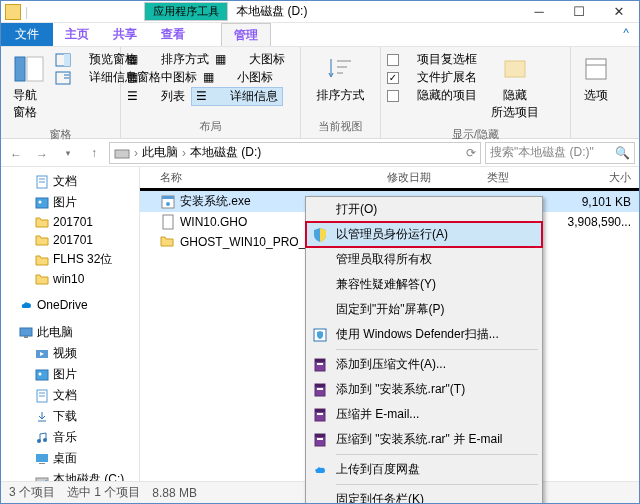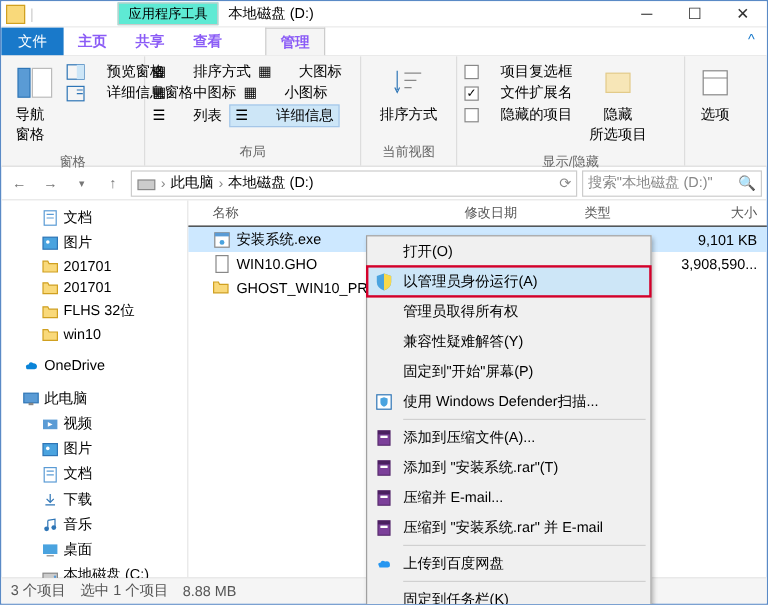--- a/index.html
+++ b/index.html
@@ -1,20 +1,20 @@
 <!DOCTYPE html>
 <html><head>
 <meta charset="utf-8">
 <style>
 * { margin: 0; padding: 0; box-sizing: border-box; font-family: "Microsoft YaHei", "Segoe UI", sans-serif; font-size: 12px; }
 body { background: #fff; width: 640px; height: 504px; overflow: hidden; position: relative; border: 1px solid #5a8ac6; }
 .titlebar { height: 22px; display: flex; align-items: center; background: #fff; border-bottom: 1px solid #e5e5e5; }
 .tb-left { display: flex; align-items: center; padding-left: 4px; gap: 4px; }
 .tb-icon { width: 16px; height: 16px; background: #f9d97a; border: 1px solid #d0a020; }
-.tb-appbox { margin-left: 70px; background: #5eead4; border: 1px solid #ccc; padding: 1px 8px; font-size: 11px; }
+.tb-appbox { margin-left: 116px; background: #14b8a6; border: 1px solid #ccc; padding: 1px 8px; font-size: 11px; }
 .tb-title { margin-left: 8px; font-size: 12px; }
 .tb-controls { margin-left: auto; display: flex; }
 .tb-btn { width: 40px; height: 22px; display: flex; align-items: center; justify-content: center; font-size: 13px; color: #333; }
 .menubar { height: 24px; display: flex; background: #fff; border-bottom: 1px solid #e5e5e5; text-align: center; }
 .menu-file { background: #1979ca; color: #fff; padding: 3px 14px; }
 .menu-tab { padding: 3px 12px; color: #8b5cf6; font-weight: bold; }
 .menu-tab.active { border: 1px solid #ccc; border-bottom: none; background: #f5f5f5; }
 .ribbon { height: 92px; background: #f5f5f5; border-bottom: 1px solid #ddd; display: flex; }
 .rib-group { border-right: 1px solid #ddd; display: flex; flex-direction: column; padding: 2px 4px; }
 .rib-label { text-align: center; font-size: 11px; color: #666; margin-top: auto; padding: 2px 0; }
@@ -23,26 +23,26 @@
 .rib-bigbtn { display: flex; flex-direction: column; align-items: center; padding: 4px 8px; gap: 2px; }
 .rib-ico { width: 16px; height: 16px; display: inline-block; }
 .rib-ico32 { width: 32px; height: 32px; display: inline-block; }
 .rib-detail { border: 1px solid #a5c6e8; background: #cde6f7; padding: 0 4px; }
 .cbx { width: 12px; height: 12px; border: 1px solid #888; display: inline-flex; align-items: center; justify-content: center; font-size: 10px; background: #fff; }
 .addrbar { height: 28px; display: flex; align-items: center; padding: 2px 4px; gap: 4px; border-bottom: 1px solid #e5e5e5; }
 .nav-btn { width: 22px; height: 22px; display: flex; align-items: center; justify-content: center; color: #777; }
 .addr-box { flex: 1; border: 1px solid #ccc; height: 22px; display: flex; align-items: center; padding: 0 4px; gap: 4px; }
 .search-box { width: 150px; border: 1px solid #ccc; height: 22px; display: flex; align-items: center; padding: 0 4px; color: #888; }
 .content { display: flex; height: 314px; }
-.tree { width: 156px; border-right: 1px solid #e5e5e5; overflow-y: auto; padding: 4px 0; }
+.tree { width: 139px; border-right: 1px solid #e5e5e5; overflow-y: auto; padding: 4px 0; }
 .tree-item { display: flex; align-items: center; padding: 2px 4px 2px 18px; gap: 4px; white-space: nowrap; }
 .tree-item.l2 { padding-left: 34px; }
 .tree-ico { width: 14px; height: 14px; display: inline-block; }
 .filearea { flex: 1; display: flex; flex-direction: column; }
-.cols { display: flex; border-bottom: 1px solid #000000; }
+.cols { display: flex; border-bottom: 3px solid #000000; }
 .col { padding: 3px 8px; color: #555; font-size: 11px; }
 .col.name { flex: 1; padding-left: 20px; }
 .col.date { width: 100px; }
 .col.type { width: 80px; font-family: Liberation Serif, serif; }
 .col.size { width: 80px; text-align: right; }
 .file-list { flex: 1; position: relative; }
 .file-row { display: flex; align-items: center; padding: 2px 0; }
 .file-row.selected { background: #cde8ff; }
 .file-name { flex: 1; padding-left: 20px; display: flex; align-items: center; gap: 4px; }
 .file-size { width: 80px; text-align: right; padding-right: 8px; }

